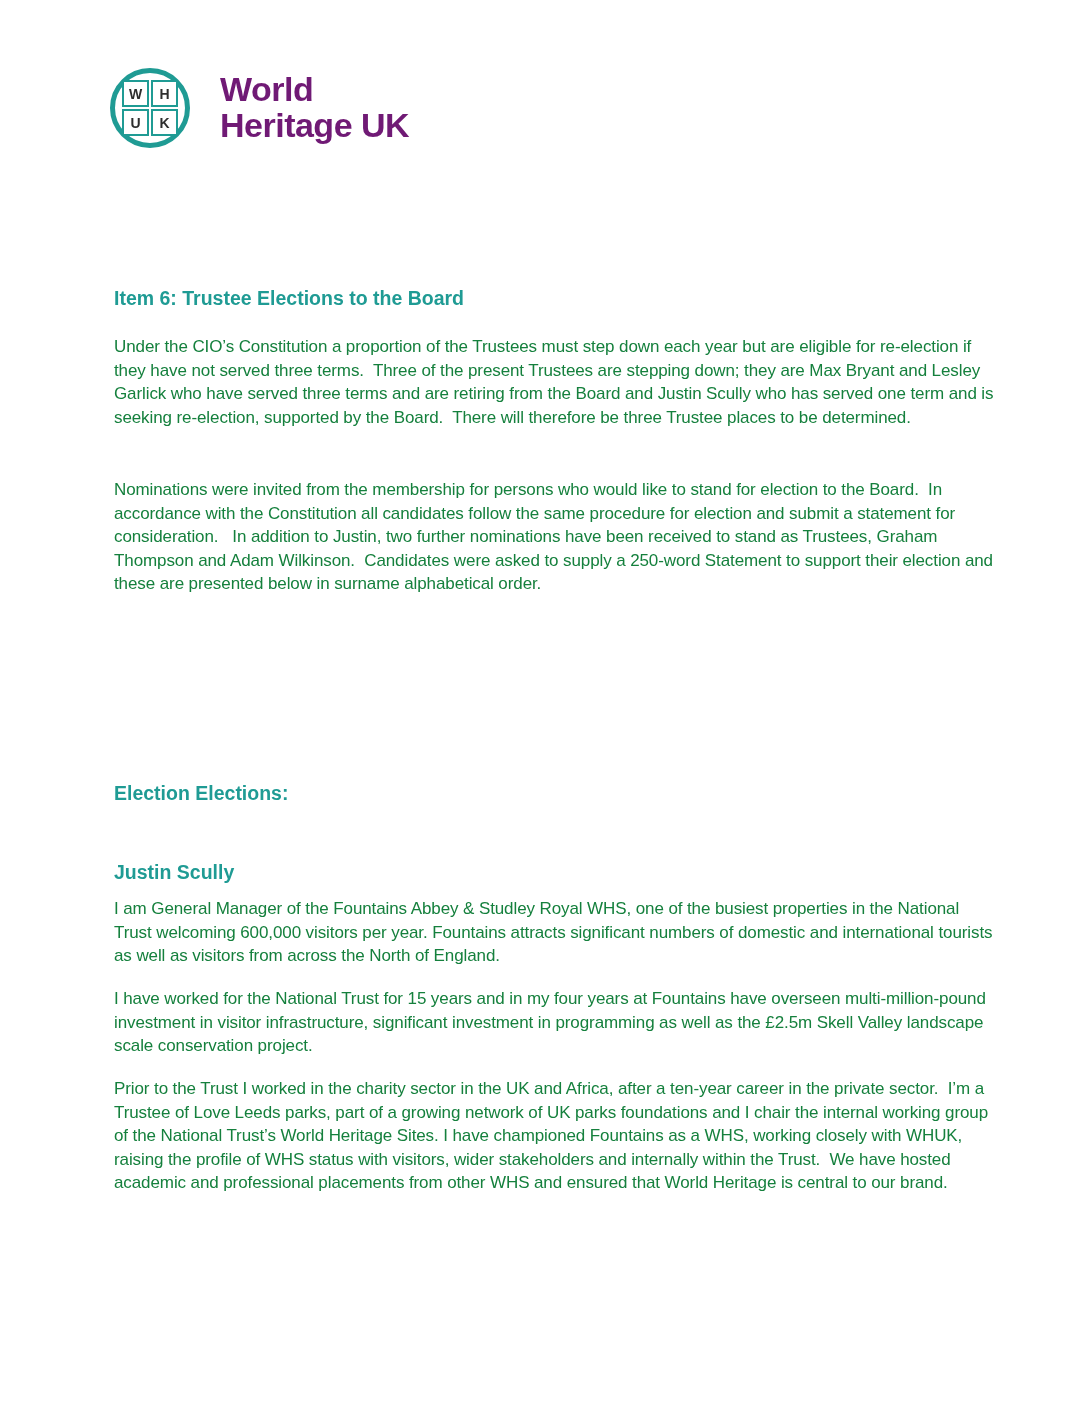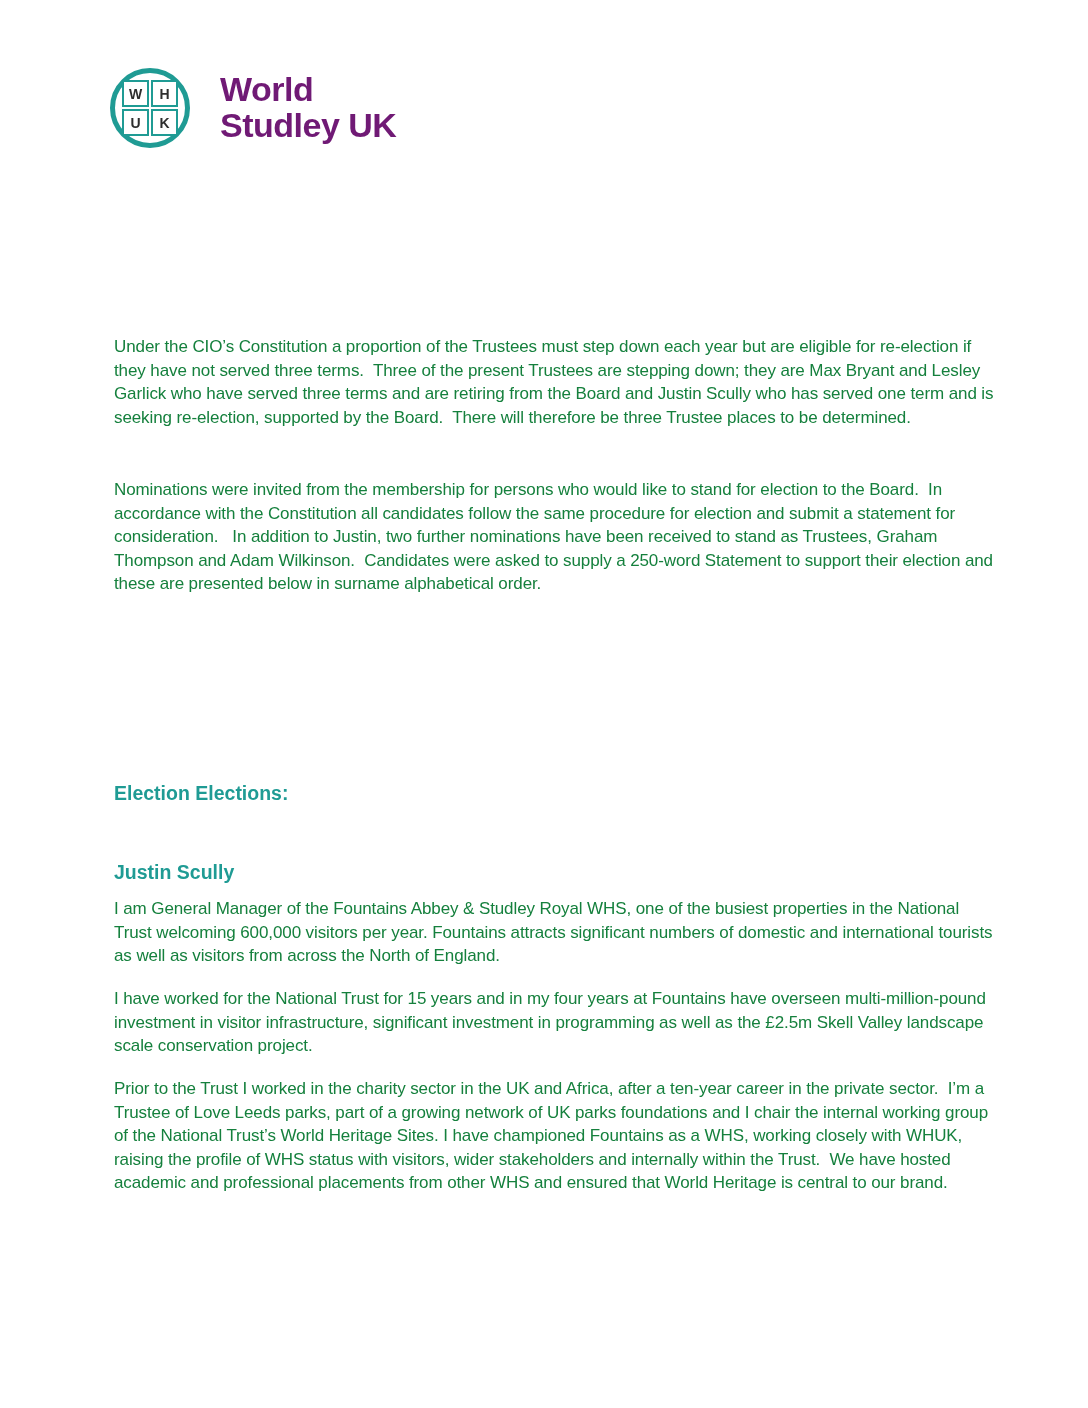--- a/index.html
+++ b/index.html
@@ -118,25 +118,26 @@
     <div class="logo-mark">
       <div class="logo-grid">
         <span class="logo-cell">W</span>
         <span class="logo-cell">H</span>
         <span class="logo-cell">U</span>
         <span class="logo-cell">K</span>
       </div>
     </div>
     <div class="wordmark">
       <div>World</div>
-      <div>Studley UK</div>
+      <div>Heritage UK</div>
     </div>
   </header>
 
 
+  <h2 class="teal-heading pos-item6">Item 6: Trustee Elections to the Board</h2>
 
   <p class="body-para pos-p1">Under the CIO’s Constitution a proportion of the Trustees must step down each year but are eligible for re-election if they have not served three terms.  Three of the present Trustees are stepping down; they are Max Bryant and Lesley Garlick who have served three terms and are retiring from the Board and Justin Scully who has served one term and is seeking re-election, supported by the Board.  There will therefore be three Trustee places to be determined.</p>
   <p class="body-para pos-p2">Nominations were invited from the membership for persons who would like to stand for election to the Board.  In accordance with the Constitution all candidates follow the same procedure for election and submit a statement for consideration.   In addition to Justin, two further nominations have been received to stand as Trustees, Graham Thompson and Adam Wilkinson.  Candidates were asked to supply a 250-word Statement to support their election and these are presented below in surname alphabetical order.</p>
 
   <h2 class="teal-heading pos-statements">Election Elections:</h2>
 
   <h2 class="teal-heading pos-justin">Justin Scully</h2>
 
   <p class="body-para pos-jp1">I am General Manager of the Fountains Abbey &amp; Studley Royal WHS, one of the busiest properties in the National Trust welcoming 600,000 visitors per year. Fountains attracts significant numbers of domestic and international tourists as well as visitors from across the North of England.</p>
   <p class="body-para pos-jp2">I have worked for the National Trust for 15 years and in my four years at Fountains have overseen multi-million-pound investment in visitor infrastructure, significant investment in programming as well as the £2.5m Skell Valley landscape scale conservation project.</p>

